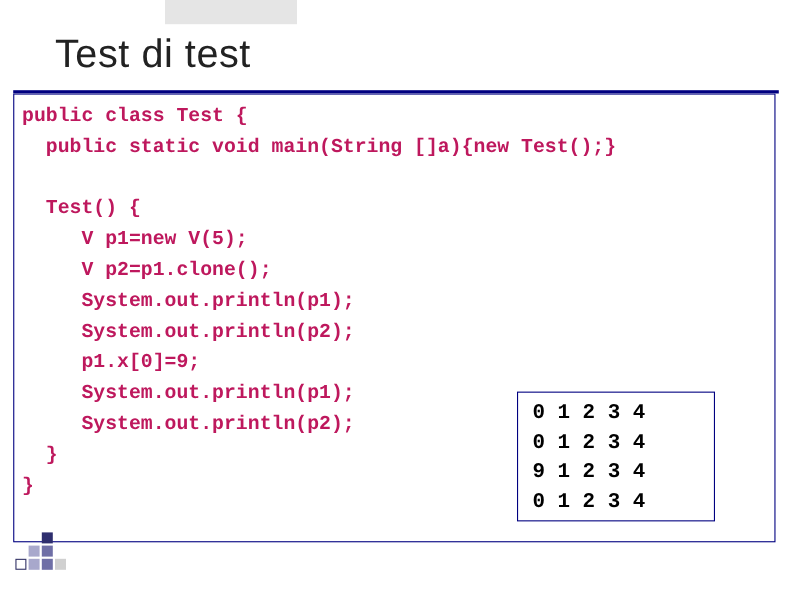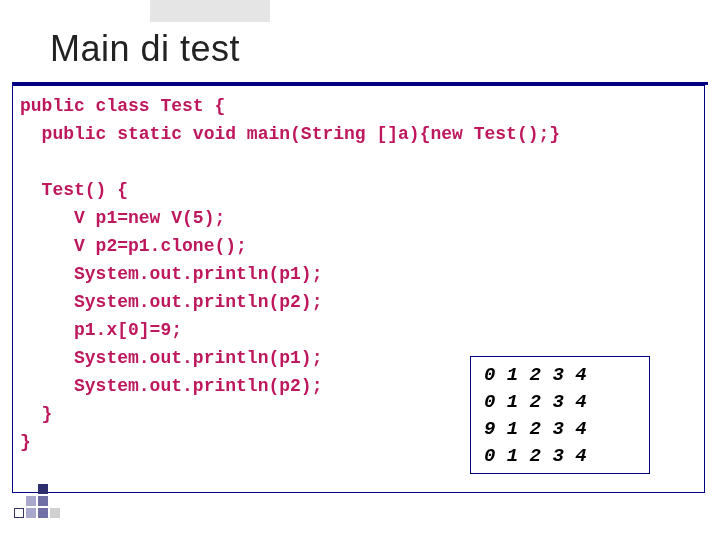--- a/index.html
+++ b/index.html
@@ -77,21 +77,20 @@
   .output {
     position: absolute;
     top: 362px;
     left: 484px;
     font-family: "Courier New", Courier, monospace;
     font-weight: bold;
     font-size: 19px;
     line-height: 27px;
     white-space: pre;
     color: #000;
-    font-style: italic;
   }
   .corner-blocks {
     position: absolute;
     left: 14px;
     bottom: 18px;
     width: 56px;
     height: 44px;
   }
   .cb {
     position: absolute;
@@ -111,21 +110,21 @@
   .cb.a5 { left: 24px; top: 18px; }
   .cb.a6 { left: 24px; top: 6px; }
   .cb.a7 { left: 36px; top: 30px; }
 </style>
 </head>
 <body>
 
 <div class="slide">
   <div class="grey-tab"></div>
 
-  <div class="title">Main di test</div>
+  <div class="title">Test di test</div>
   <div class="title-underline"></div>
 
   <div class="code-box"></div>
   <div class="code">public class Test {
   public static void main(String []a){new Test();}
 
   Test() {
      V p1=new V(5);
      V p2=p1.clone();
      System.out.println(p1);

